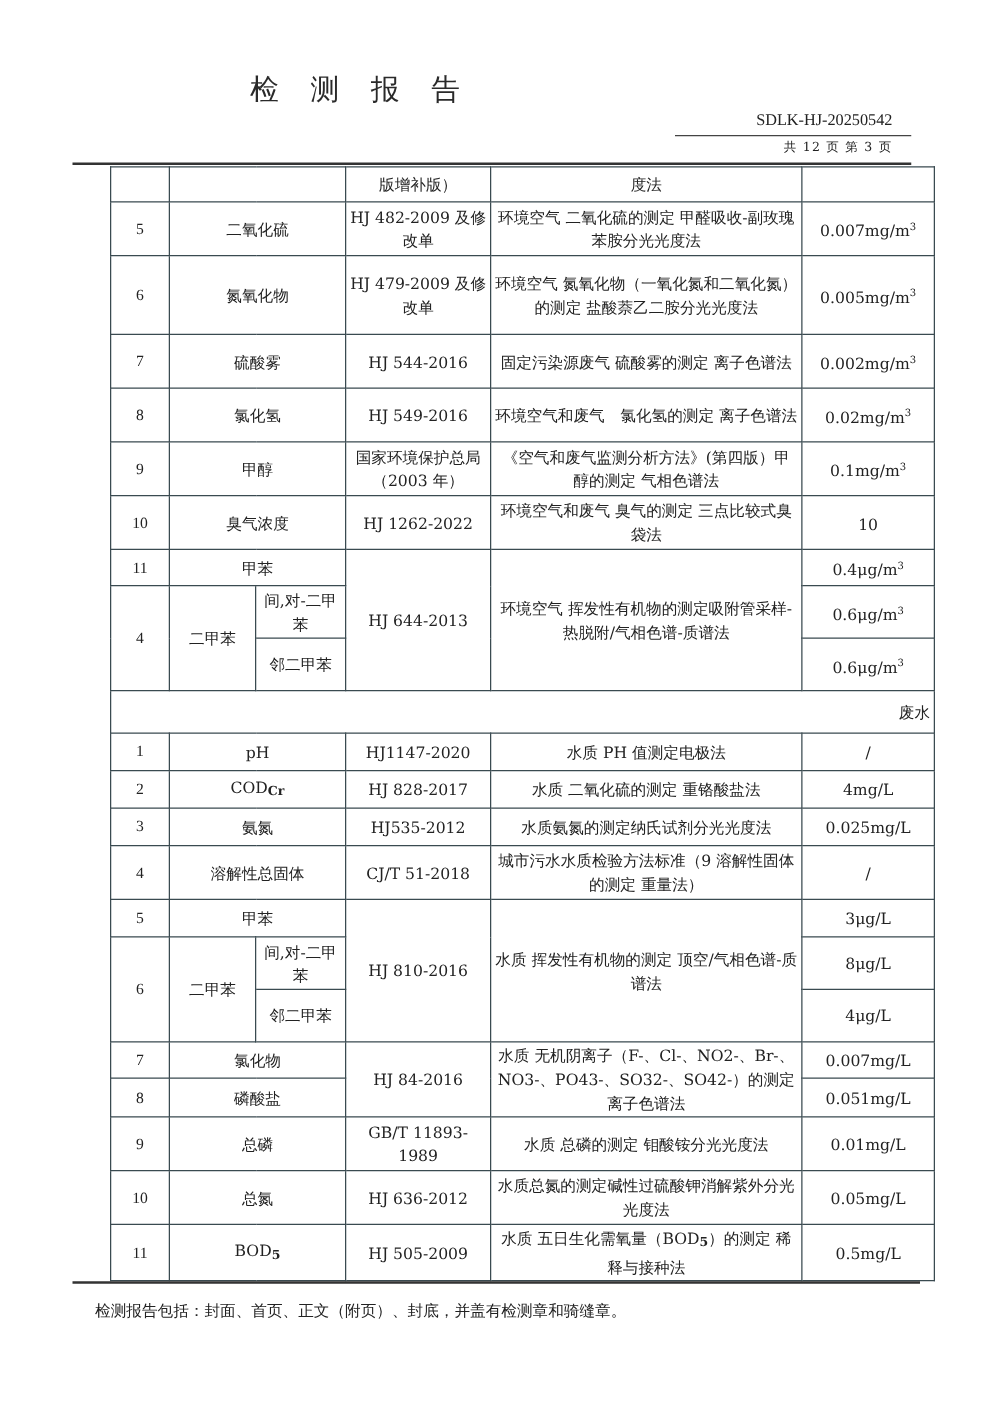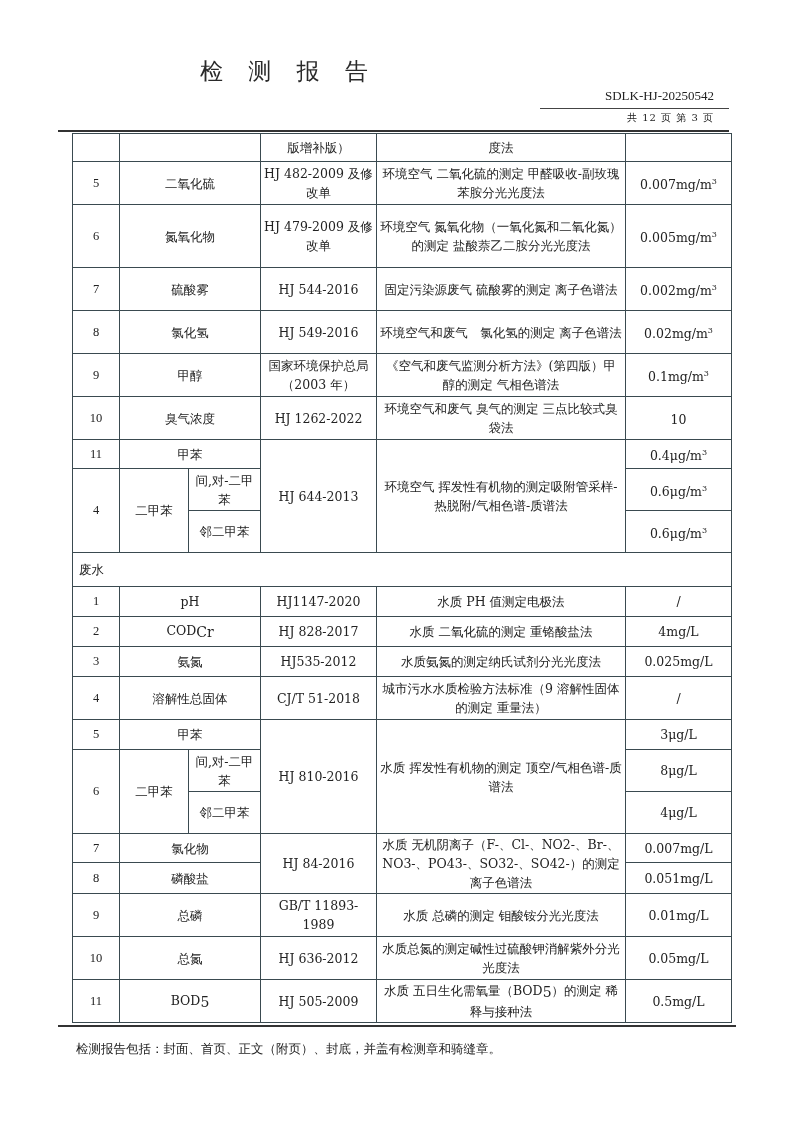--- a/index.html
+++ b/index.html
@@ -3,26 +3,26 @@
 <meta charset="utf-8">
 <style>
   html,body{margin:0;padding:0;background:#fff;}
   body{width:794px;height:1123px;position:relative;overflow:hidden;
     font-family:"DejaVu Serif","Liberation Serif",serif;color:#222;}
   .title{position:absolute;left:200px;top:56px;font-size:23px;letter-spacing:9px;font-weight:normal;color:#2a2a2a;}
   .docno{position:absolute;right:80px;top:88px;font-size:13px;font-family:"Liberation Serif",serif;}
   .hr1{position:absolute;left:540px;right:65px;top:108px;border-top:1.5px solid #444;}
   .pageinfo{position:absolute;right:80px;top:111px;font-size:10px;letter-spacing:1px;}
   .hr2{position:absolute;left:58px;right:65px;top:130px;border-top:2px solid #333;}
-  table{position:absolute;left:72px;top:133px;border-collapse:collapse;width:659px;table-layout:fixed;
+  table{position:absolute;left:88px;top:133px;border-collapse:collapse;width:659px;table-layout:fixed;
     font-size:12.5px;}
   td{border:1px solid #3a4a50;text-align:center;vertical-align:middle;padding:1px 3px;line-height:19px;}
   td.no{font-family:"Liberation Serif",serif;}
-  td.left{text-align:left;padding-left:6px;}
-  sub{font-size:14px;vertical-align:-2px;}
+  td.left{text-align:right;padding-left:6px;}
+  sub{font-size:10px;vertical-align:-2px;font-weight:bold;}
   sup{font-size:8px;vertical-align:5px;}
   .bottomline{position:absolute;left:58px;right:58px;top:1025px;border-top:2px solid #333;}
   .footer{position:absolute;left:76px;top:1041px;font-size:12.5px;}
 </style>
 </head>
 <body>
 
 <div class="title">检 测 报 告</div>
 <div class="docno">SDLK-HJ-20250542</div>
 <div class="hr1"></div>

